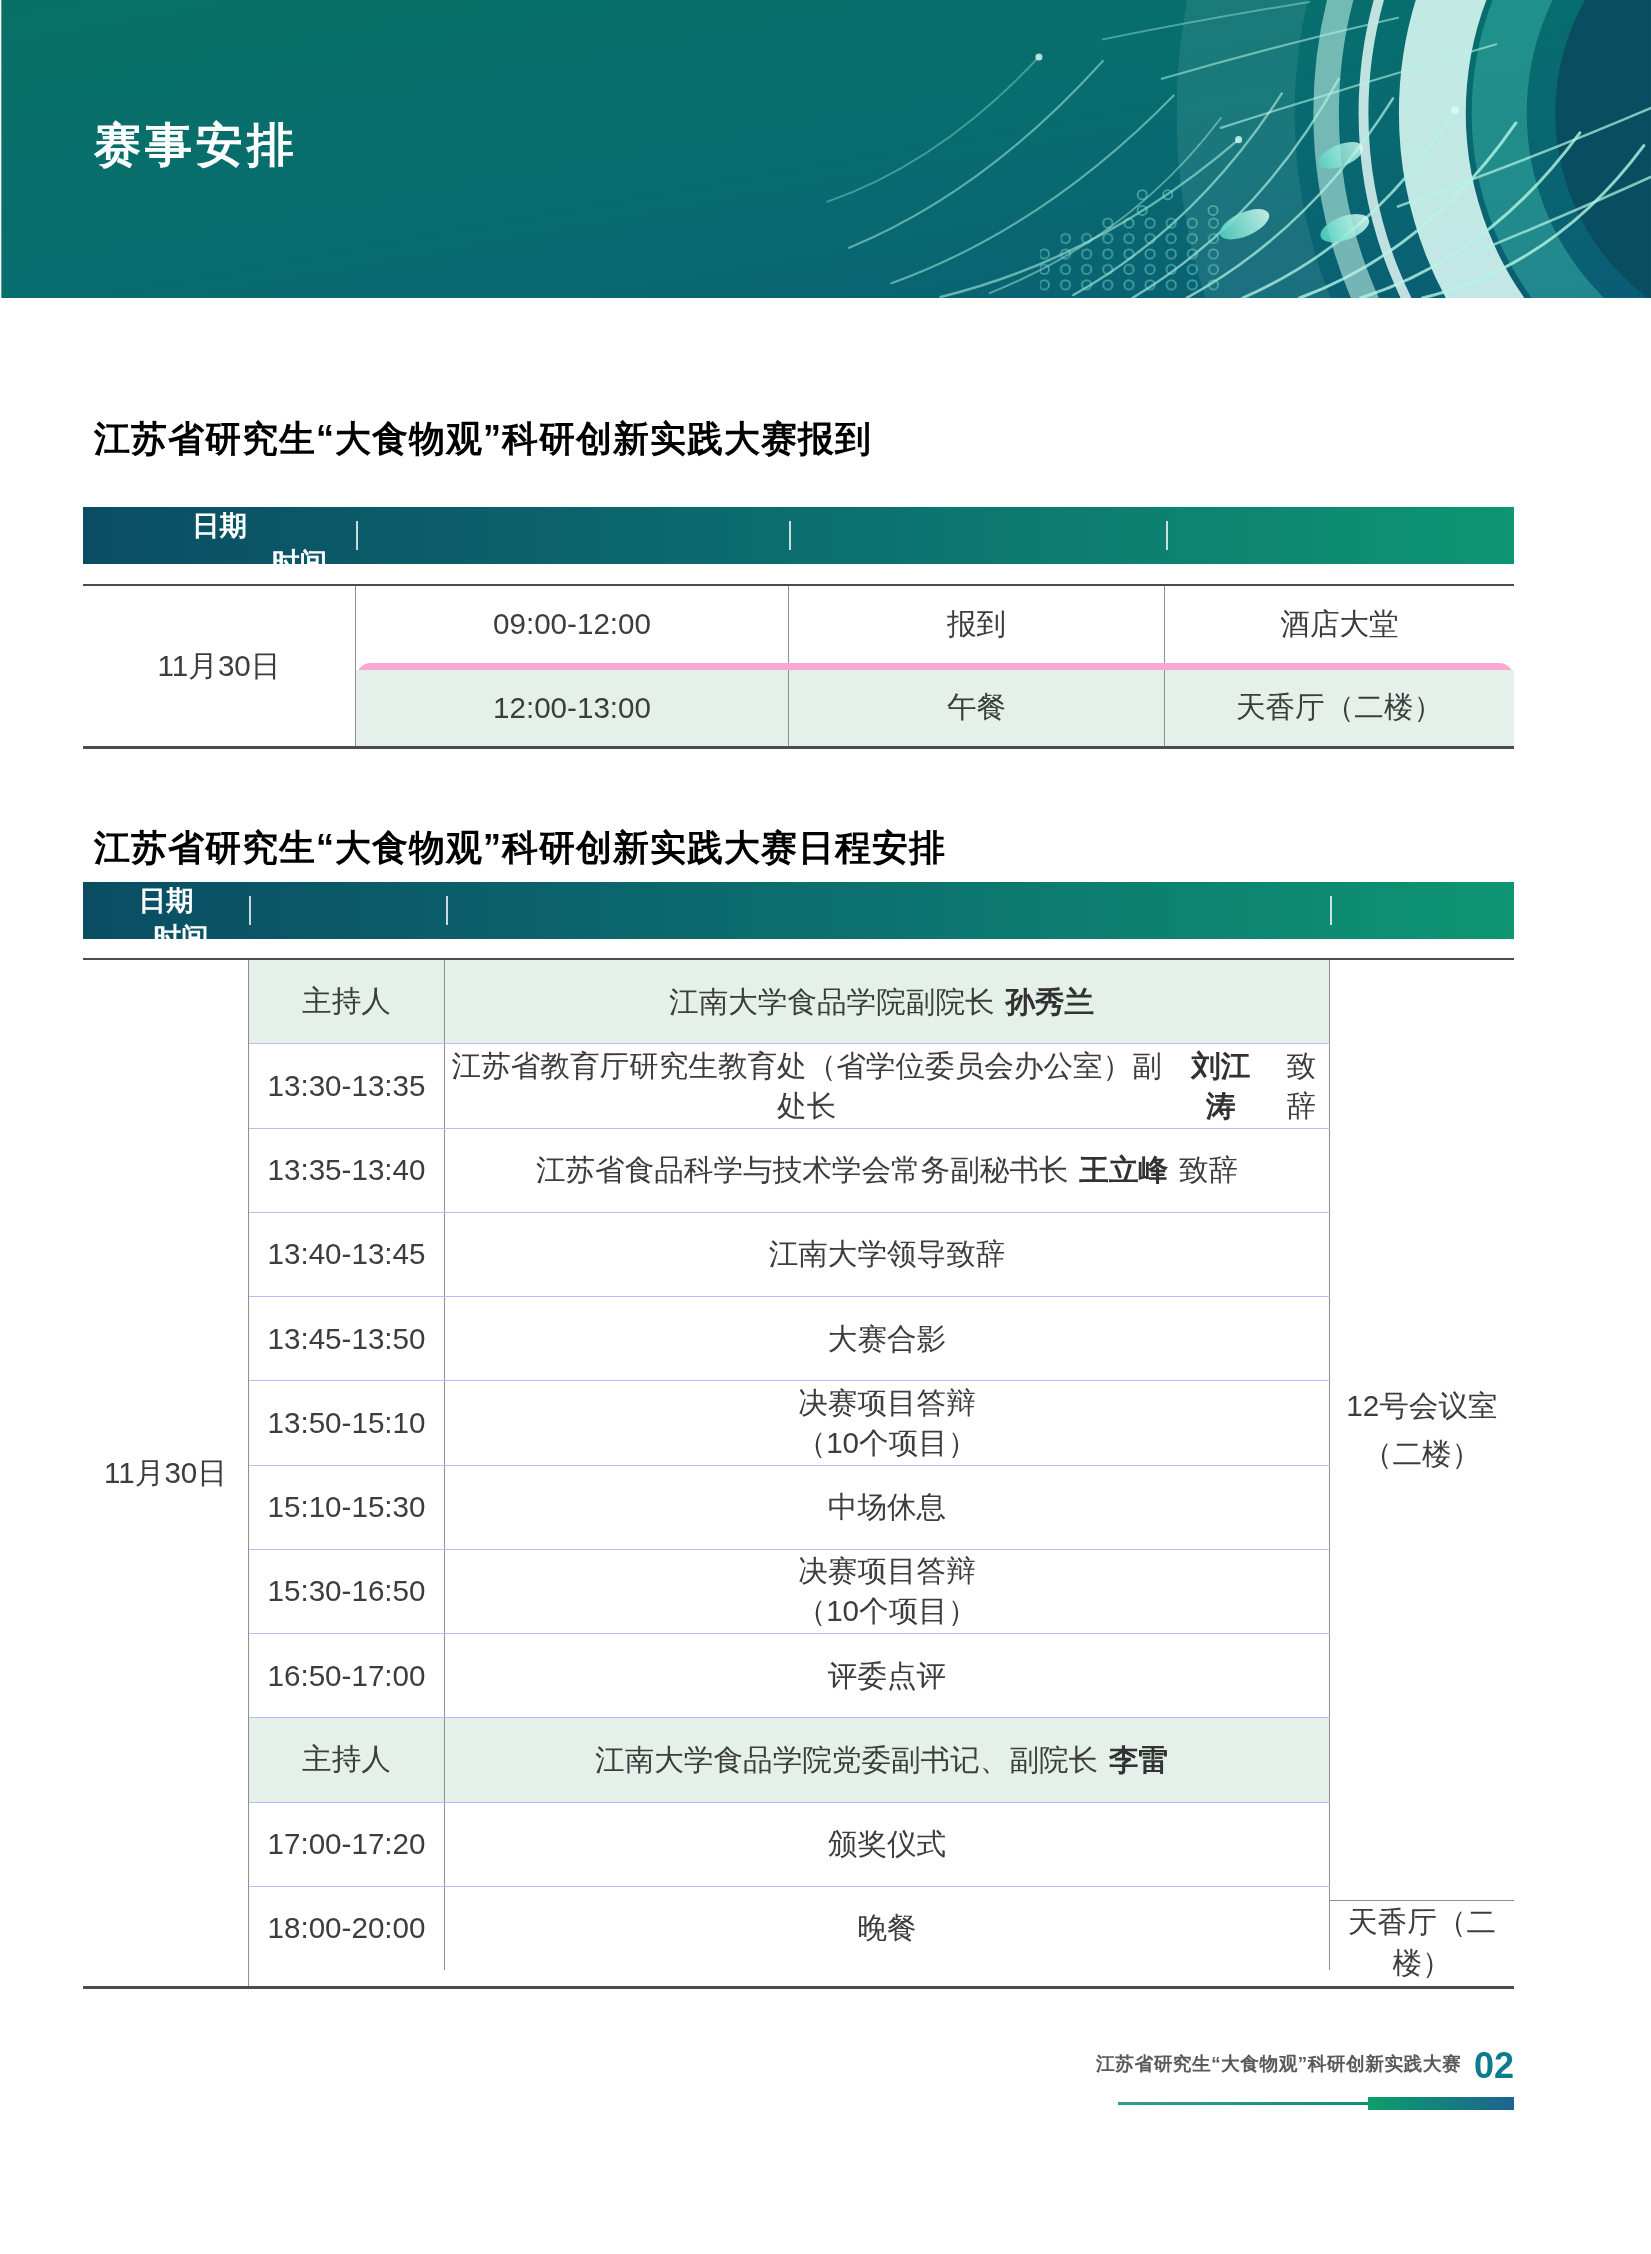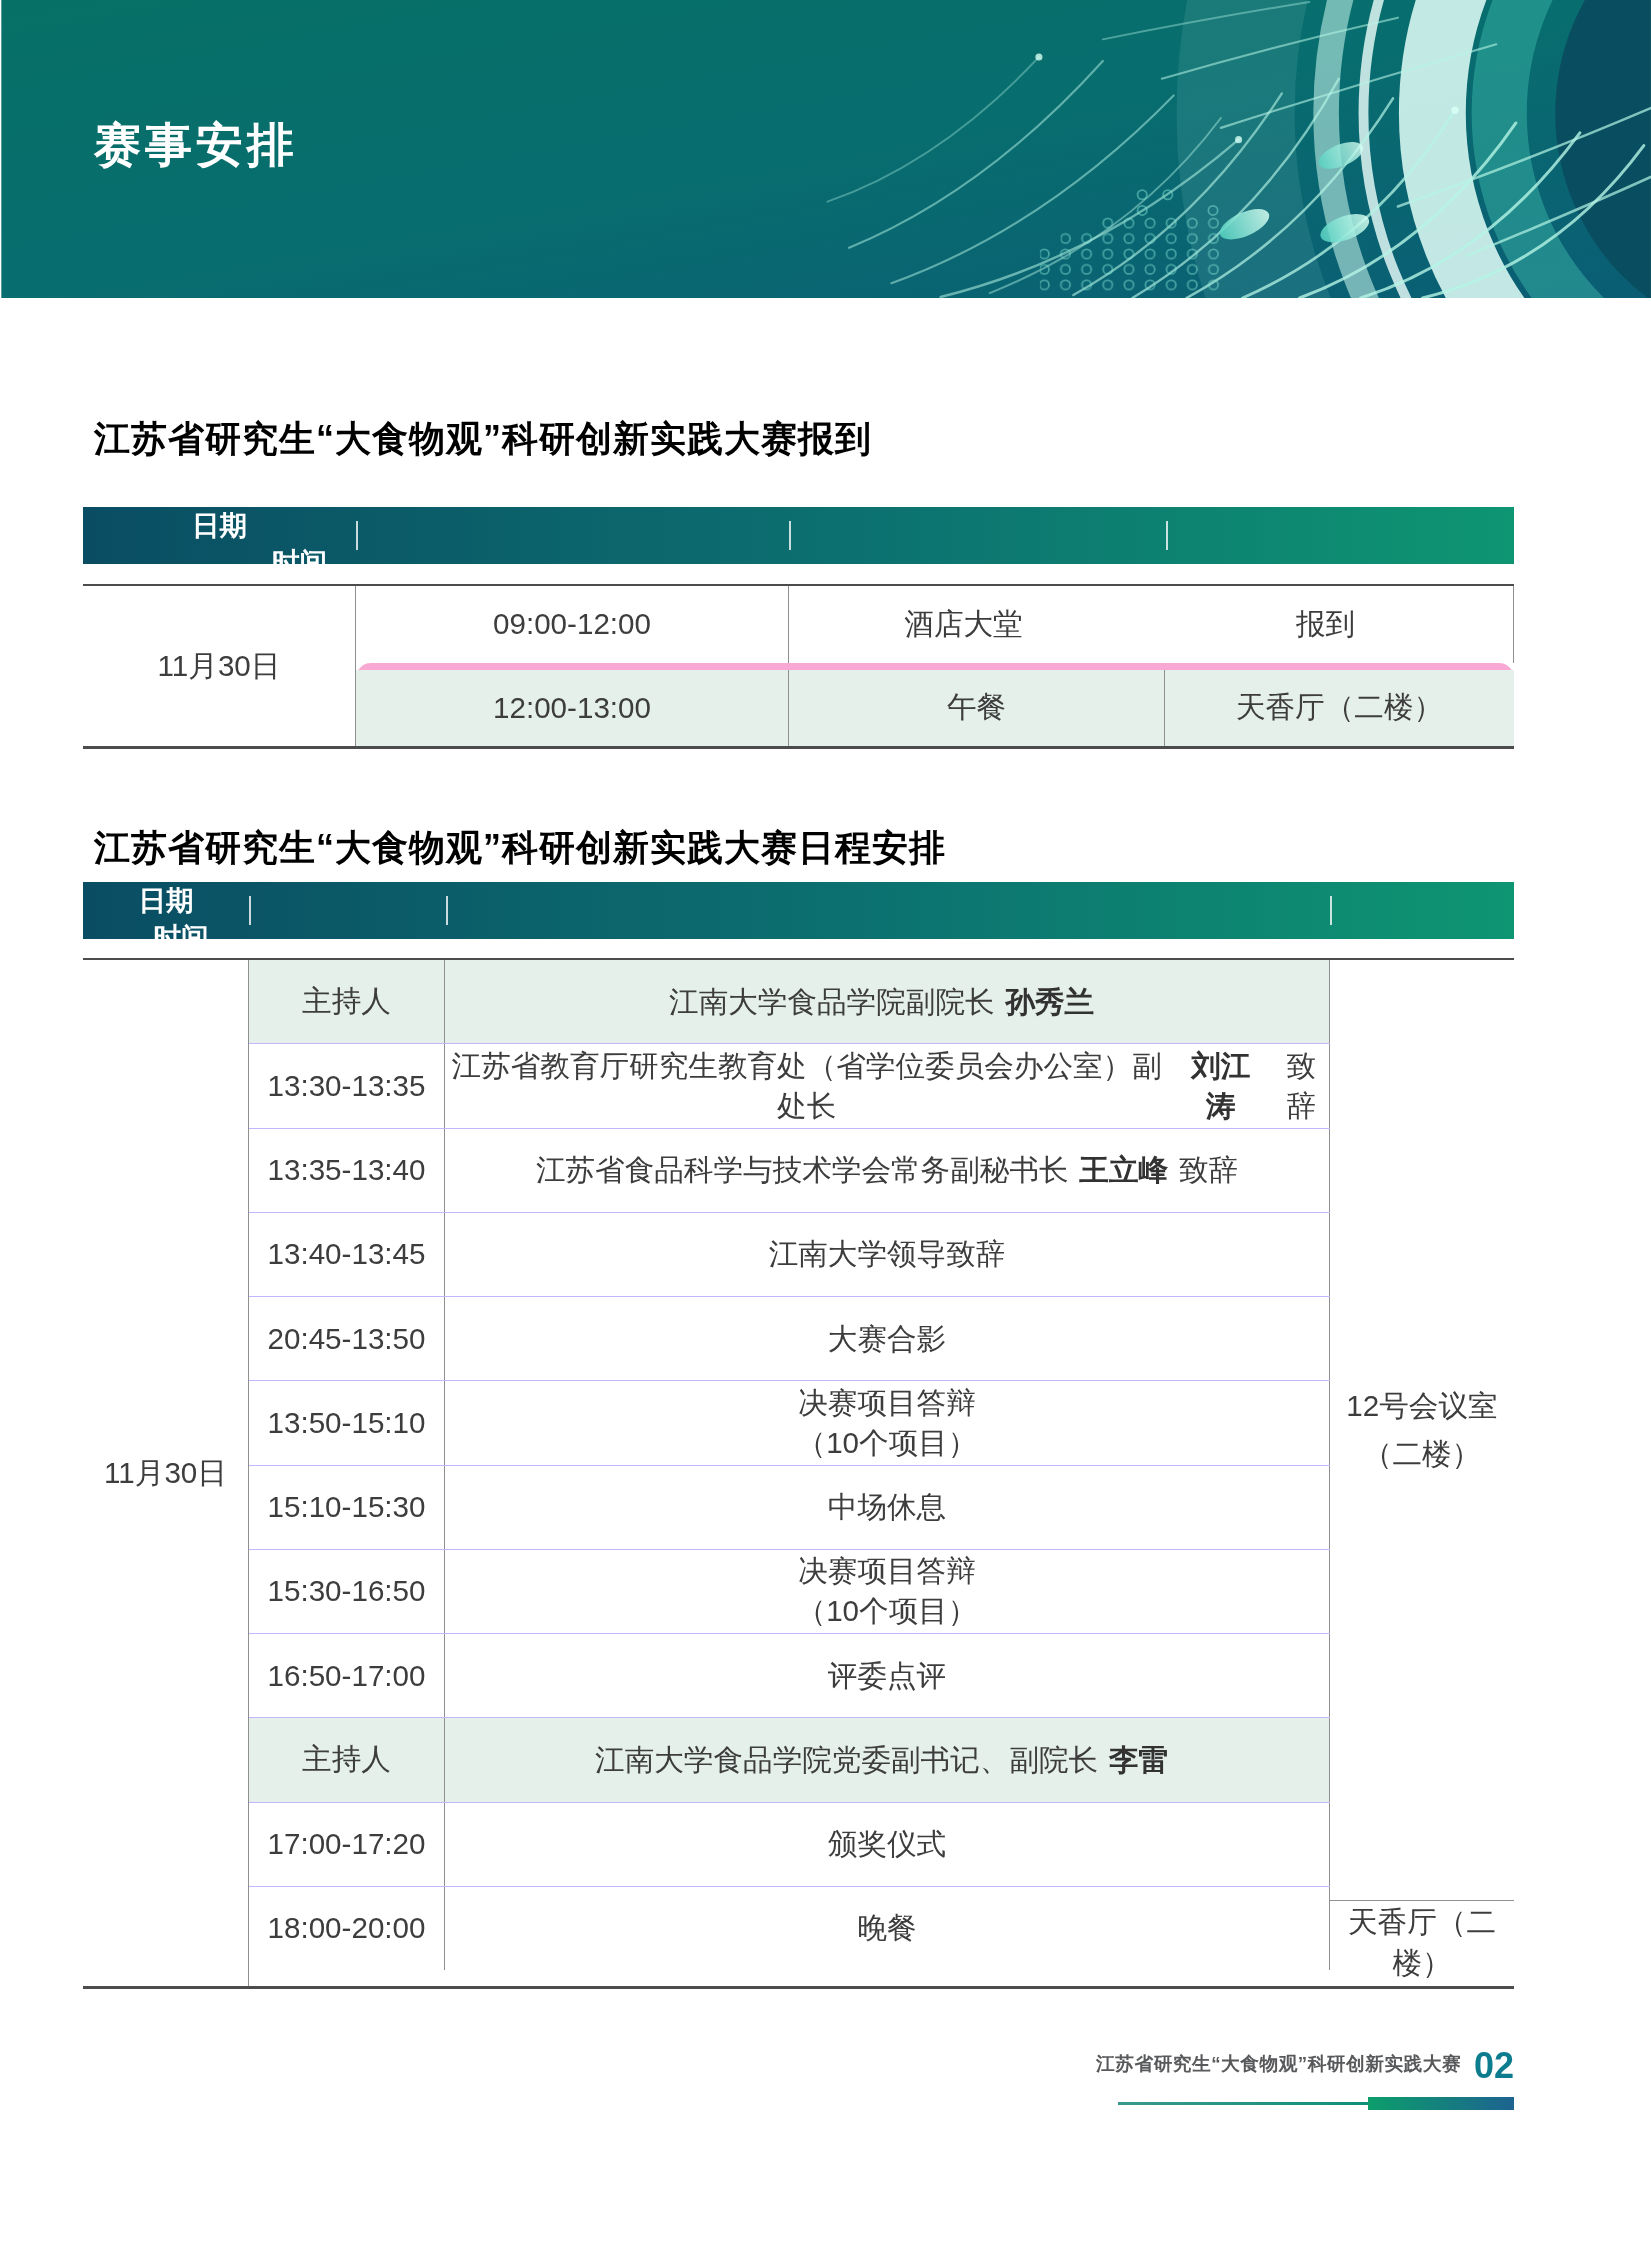--- a/index.html
+++ b/index.html
@@ -174,22 +174,22 @@
     <div class="hsep" style="left:273px;"></div>
     <div class="hsep" style="left:706px;"></div>
     <div class="hsep" style="left:1083px;"></div>
   </div>
 
   <div class="tbody" id="tbody1">
     <div class="datecol">11月30日</div>
     <div id="t1grid">
       <div class="t1row">
         <div class="cell c-time">09:00-12:00</div>
+        <div class="cell c-content">报到</div>
         <div class="cell c-loc">酒店大堂</div>
-        <div class="cell c-content">报到</div>
       </div>
       <div class="t1row">
         <div class="cell c-time mint">12:00-13:00</div>
         <div class="cell c-content mint">午餐</div>
         <div class="cell c-loc mint">天香厅（二楼）</div>
       </div>
     </div>
   </div>
 
   <div class="section-title" id="title2">江苏省研究生“大食物观”科研创新实践大赛日程安排</div>
@@ -235,21 +235,21 @@
           <span>致辞</span>
         </div>
       </div>
 
       <div class="t2row">
         <div class="cell c-time">13:40-13:45</div>
         <div class="cell c-content">江南大学领导致辞</div>
       </div>
 
       <div class="t2row">
-        <div class="cell c-time">20:45-13:50</div>
+        <div class="cell c-time">13:45-13:50</div>
         <div class="cell c-content">大赛合影</div>
       </div>
 
       <div class="t2row">
         <div class="cell c-time">13:50-15:10</div>
         <div class="cell c-content">
           <div>决赛项目答辩</div>
           <div>（10个项目）</div>
         </div>
       </div>

